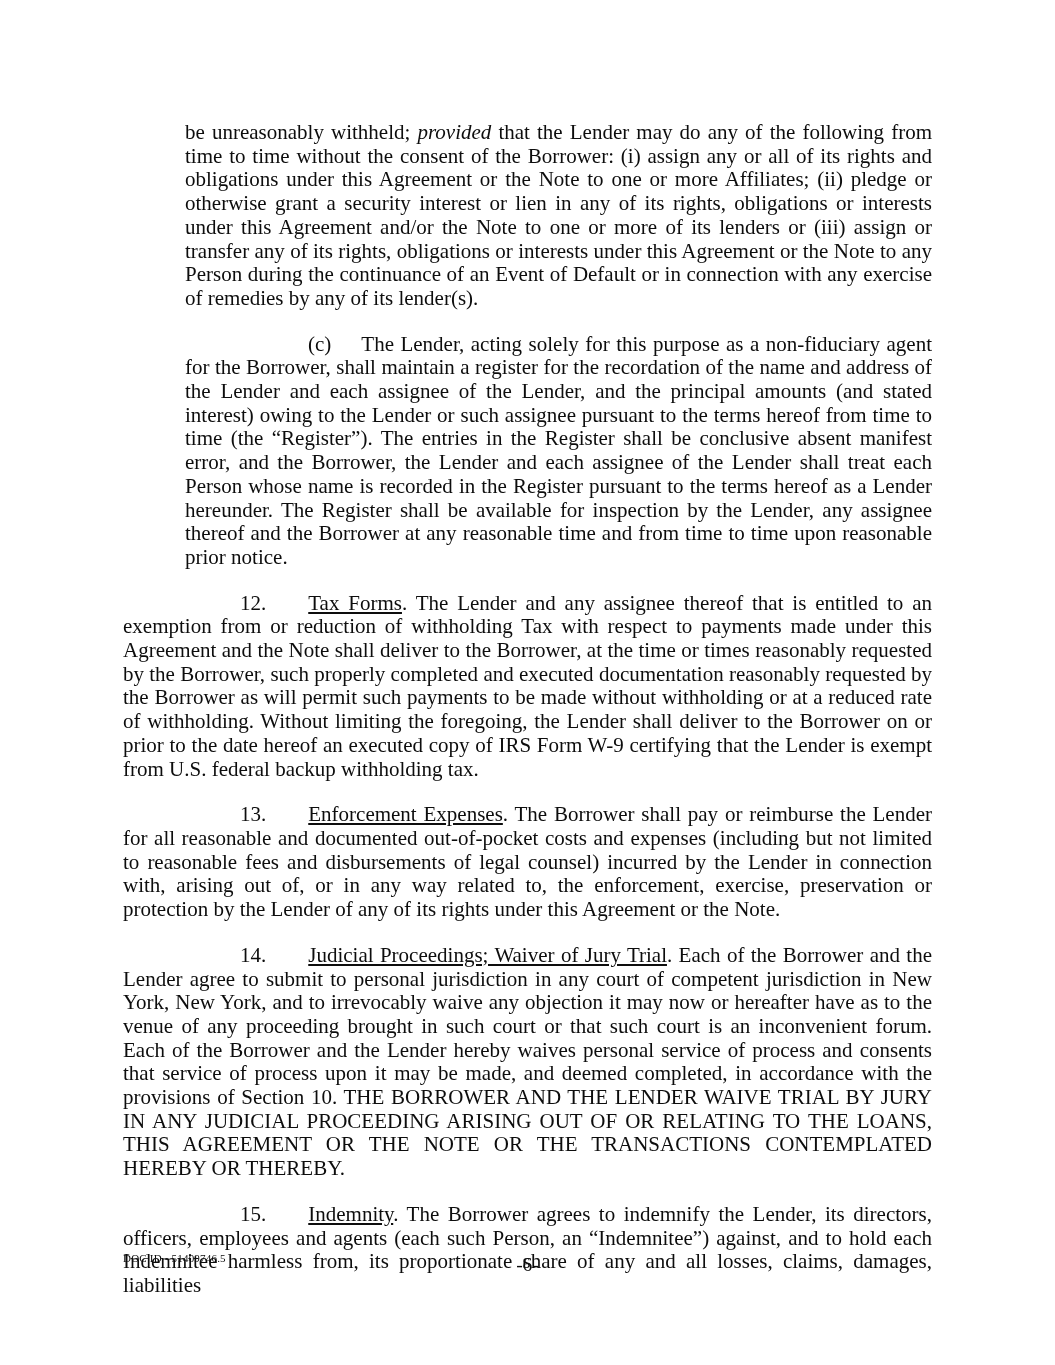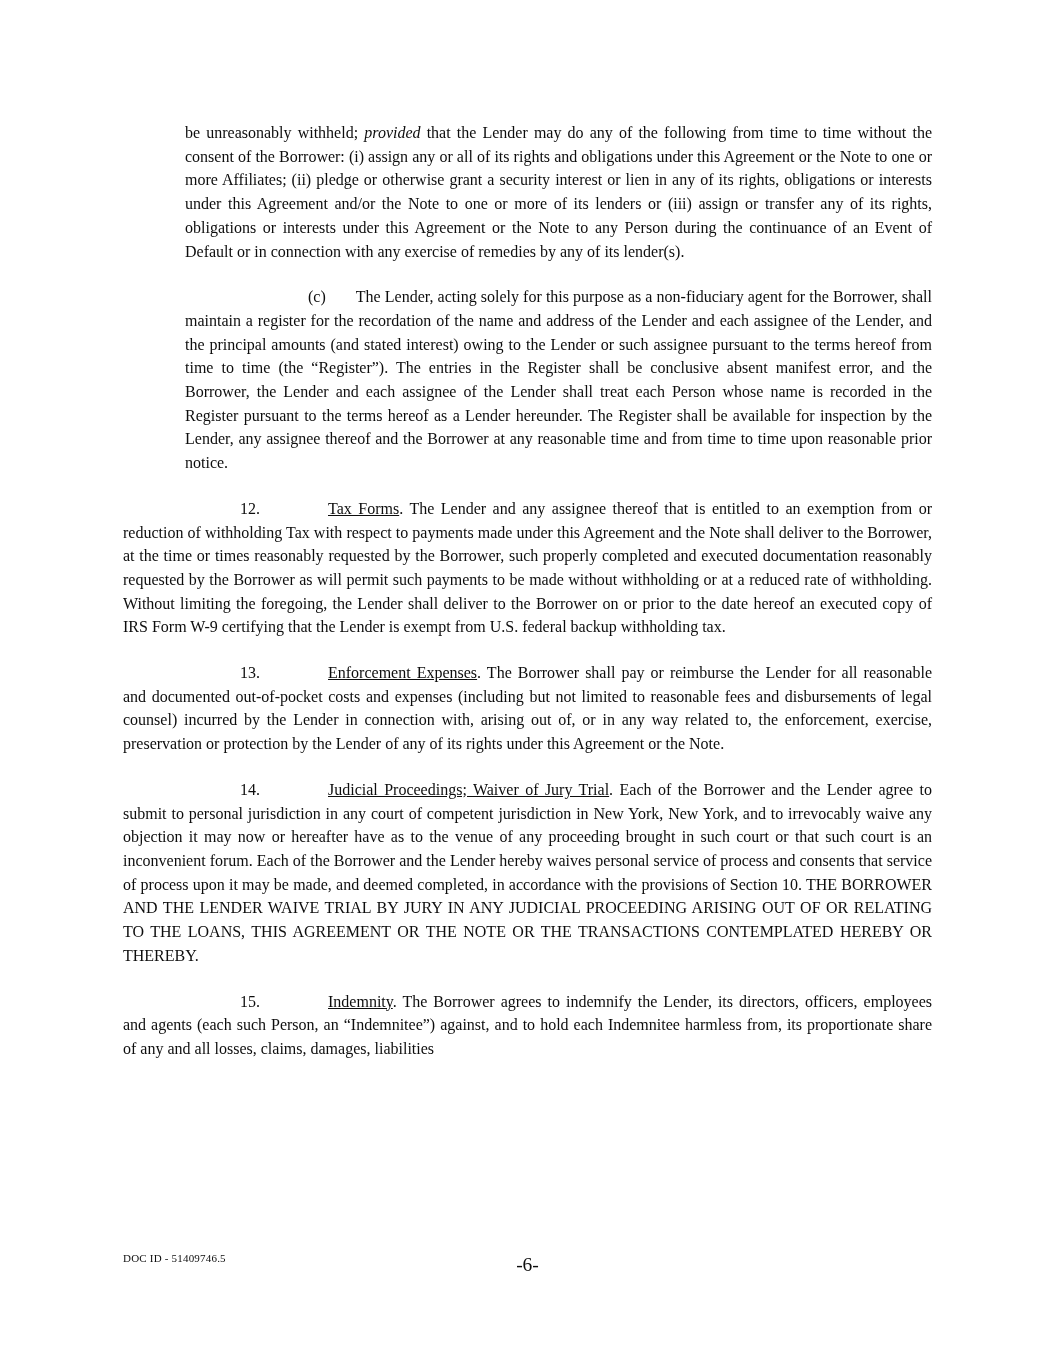--- a/index.html
+++ b/index.html
@@ -17,38 +17,38 @@
     overflow: hidden;
   }
   .content {
     position: absolute;
     left: 123px;
     top: 121px;
     width: 809px;
   }
   .para {
     margin: 0 0 22px 0;
-    font-size: 16px;
+    font-size: 21px;
     line-height: 23.7px;
     text-align: justify;
     text-justify: inter-word;
   }
   .para.indented {
     margin-left: 62px;
   }
   .para.ti-sub {
     text-indent: 123px;
   }
   .para.section {
     text-indent: 117px;
   }
   .run-normal { }
   .run-italic { font-style: italic; }
   .run-bold { font-weight: 400; }
-  .run-heading { text-decoration: underline; margin-left: 26px; }
+  .run-heading { text-decoration: underline; }
   .indented .run-number { margin-right: 30px; }
   .section .run-number { margin-right: 42px; }
   .footer-doc-id {
     position: absolute;
     left: 123px;
     top: 1252px;
     font-size: 11px;
     letter-spacing: 0.2px;
   }
   .footer-page-number {

